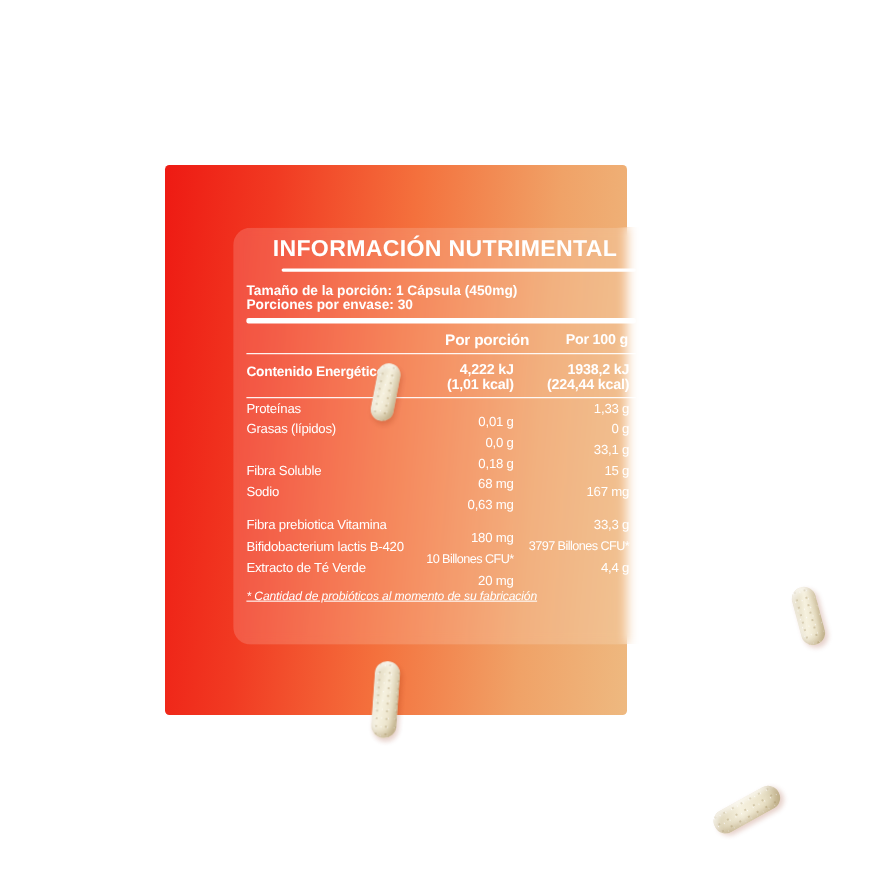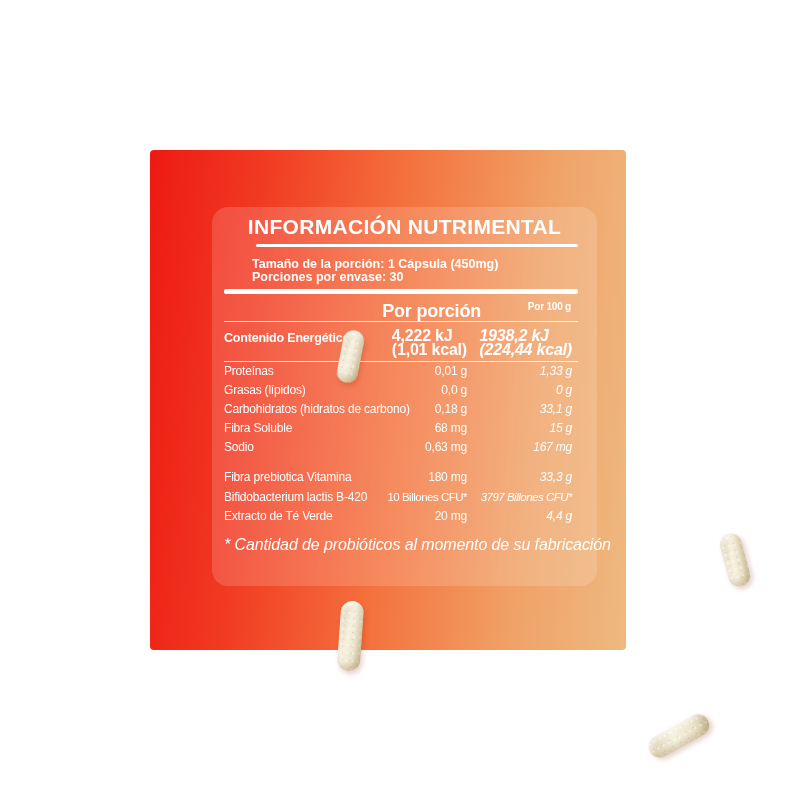--- a/index.html
+++ b/index.html
@@ -6,21 +6,21 @@
   html,body { background:#ffffff; }
   body { font-family:"Liberation Sans", sans-serif; }
 
   .stage {
     position:relative; width:800px; height:800px; background:#ffffff;
     overflow:hidden; margin:0 auto;
   }
 
   
   .backdrop {
-    position:absolute; left:150px; top:150px; width:476px; height:500px;
+    position:absolute; left:150px; top:150px; width:420px; height:500px;
     border-radius:4px;
     background:linear-gradient(95deg,
       #ee1a13 0%, #f13a22 22%, #f4713d 50%, #f0a267 78%, #eeb980 100%);
   }
 
   
   .panel {
     position:absolute; left:62px; top:57px; width:385px; height:379px;
     background:rgba(255,255,255,0.16);
     border-radius:16px;
@@ -35,56 +35,57 @@
   }
   .title-underline {
     width:322px; height:3px; background:#ffffff; border-radius:2px;
     margin:6px 19px 0 auto;
   }
 
   .serving {
     margin:11px 0 0 12px;
     font-size:12.5px; line-height:13px; font-weight:bold;
   }
-  .serving div { white-space:nowrap;margin-left:28px; }
+  .serving div { white-space:nowrap; }
 
   .thick-bar {
     height:5px; background:#ffffff; border-radius:2px;
     margin:5px 19px 0 12px;
   }
 
   .tbl {
     margin:3px 19px 0 12px; position:relative;
     font-size:12px; letter-spacing:-0.2px;
   }
   .row { position:relative; white-space:nowrap; }
   .lbl { position:absolute; left:0; top:0; }
-  .v1  { position:absolute; right:111px; top:0; }
-  .v2  { position:absolute; right:6px;  top:0;font-style:italic; }
+  .v1  { position:absolute; right:111px; top:12px; }
+  .v2  { position:absolute; right:6px;  top:0; }
 
   .hdr-row { height:25px; border-bottom:1.5px solid rgba(255,255,255,0.92); }
-  .hdr-row .h1 { position:absolute; right:97px; top:4px; font-weight:bold; font-size:18px; }
-  .hdr-row .h2 { position:absolute; right:7px;  top:4px; font-weight:bold; font-size:10px;text-align:right; }
+  .hdr-row .h1 { position:absolute; right:97px; top:4px; font-weight:bold; font-size:14px; }
+  .hdr-row .h2 { position:absolute; right:7px;  top:4px; font-weight:bold; font-size:13px;text-align:right; }
 
   .energy-row {
     height:40px; border-bottom:1.5px solid rgba(255,255,255,0.92);
     font-weight:bold;
   }
   .energy-row .lbl { top:9px; font-size:12.5px; }
-  .energy-row .v1, .energy-row .v2 { top:7px; font-size:16px; line-height:14px; text-align:left; }
+  .energy-row .v1, .energy-row .v2 { top:7px; font-size:13px; line-height:14px; text-align:right; }
 
   .nrow  { height:19px;   line-height:19px; }
   .nrow2 { height:19.5px; line-height:19.5px; }
   .spacer { height:11px; }
   .cfu { font-size:11.5px; letter-spacing:-0.5px;margin-left:30px; }
 
   .footnote {
     margin:9px 0 0 12px;
-    font-size:16px; font-style:italic; letter-spacing:-0.1px;
+    font-size:11px; font-style:italic; letter-spacing:-0.1px;
     white-space:nowrap;
+    text-decoration:underline;
   }
 
   
   .capsule {
     position:absolute; border-radius:999px;
     background-color:#efe8d2;
     background-image:
       radial-gradient(rgba(255,255,255,0.85) 14%, rgba(255,255,255,0) 16%),
       radial-gradient(rgba(168,148,105,0.38) 14%, rgba(255,255,255,0) 16%),
       linear-gradient(100deg, #d8cdae 0%, #f6f1df 42%, #ece4cb 72%, #cfc3a2 100%);
@@ -141,21 +142,20 @@
           <span class="lbl">Proteínas</span>
           <span class="v1">0,01 g</span>
           <span class="v2">1,33 g</span>
         </div>
         <div class="row nrow">
           <span class="lbl">Grasas (lípidos)</span>
           <span class="v1">0,0 g</span>
           <span class="v2">0 g</span>
         </div>
         <div class="row nrow">
-          <span class="lbl">Carbohidratos (hidratos de carbono)</span>
           <span class="v1">0,18 g</span>
           <span class="v2">33,1 g</span>
         </div>
         <div class="row nrow">
           <span class="lbl">Fibra Soluble</span>
           <span class="v1">68 mg</span>
           <span class="v2">15 g</span>
         </div>
         <div class="row nrow">
           <span class="lbl">Sodio</span>

